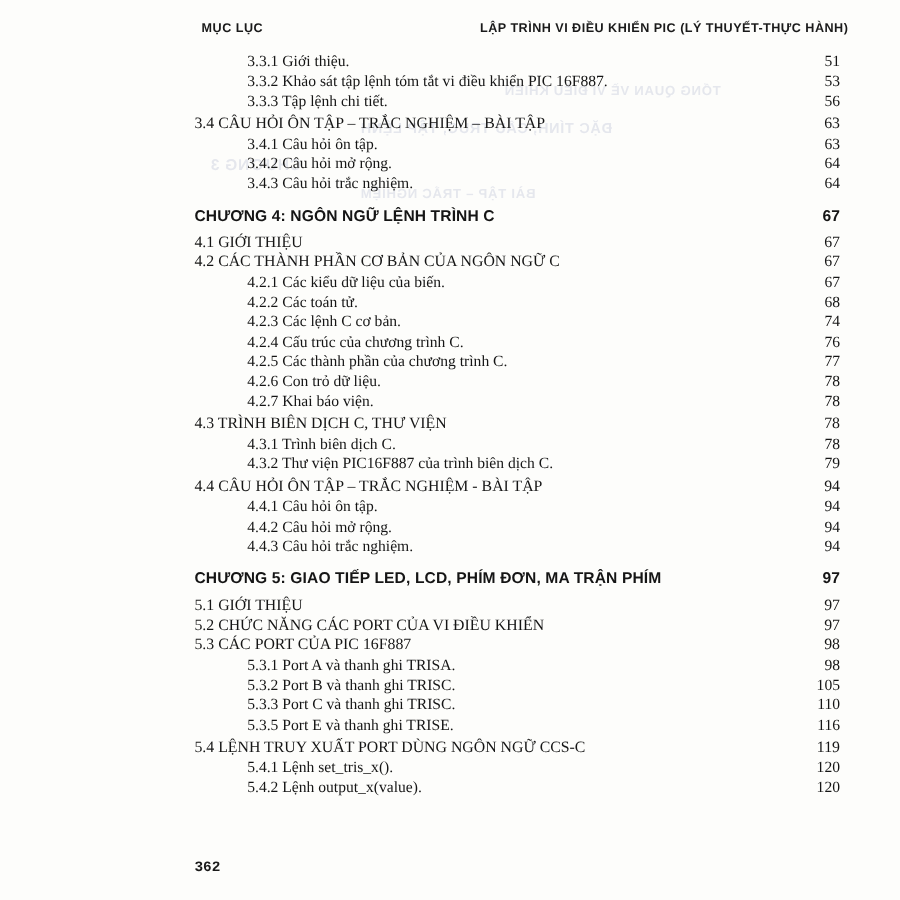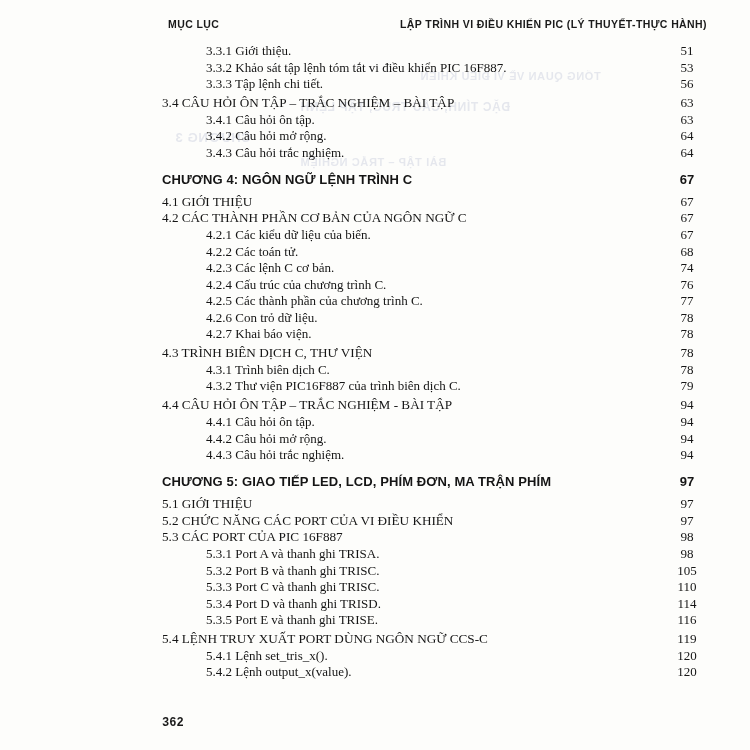--- a/index.html
+++ b/index.html
@@ -71,21 +71,21 @@
     white-space: nowrap;
   }
   .row .txt {
     flex: 0 0 auto;
   }
   .row .fill {
     flex: 1 1 auto;
   }
   .row .pg {
     flex: 0 0 auto;
-    text-align: center;
+    text-align: right;
     width: 26px;
   }
 
   
   .lvl-sec {           
     font-family: "Liberation Serif", serif;
     font-size: 13.2px;
     padding-left: 0px;
   }
   .lvl-sub {           
@@ -283,25 +283,20 @@
         <span class="txt">5.3.2  Port B và thanh ghi TRISC.</span>
         <span class="fill"></span>
         <span class="pg">105</span>
       </div>
       <div class="row lvl-sub">
         <span class="txt">5.3.3  Port C và thanh ghi TRISC.</span>
         <span class="fill"></span>
         <span class="pg">110</span>
       </div>
       <div class="row lvl-sub">
-        <span class="txt">5.3.4  Port D và thanh ghi TRISD.</span>
-        <span class="fill"></span>
-        <span class="pg">114</span>
-      </div>
-      <div class="row lvl-sub">
         <span class="txt">5.3.5  Port E và thanh ghi TRISE.</span>
         <span class="fill"></span>
         <span class="pg">116</span>
       </div>
       <div class="row lvl-sec gap-small">
         <span class="txt">5.4  LỆNH TRUY XUẤT PORT DÙNG NGÔN NGỮ CCS-C</span>
         <span class="fill"></span>
         <span class="pg">119</span>
       </div>
       <div class="row lvl-sub">

